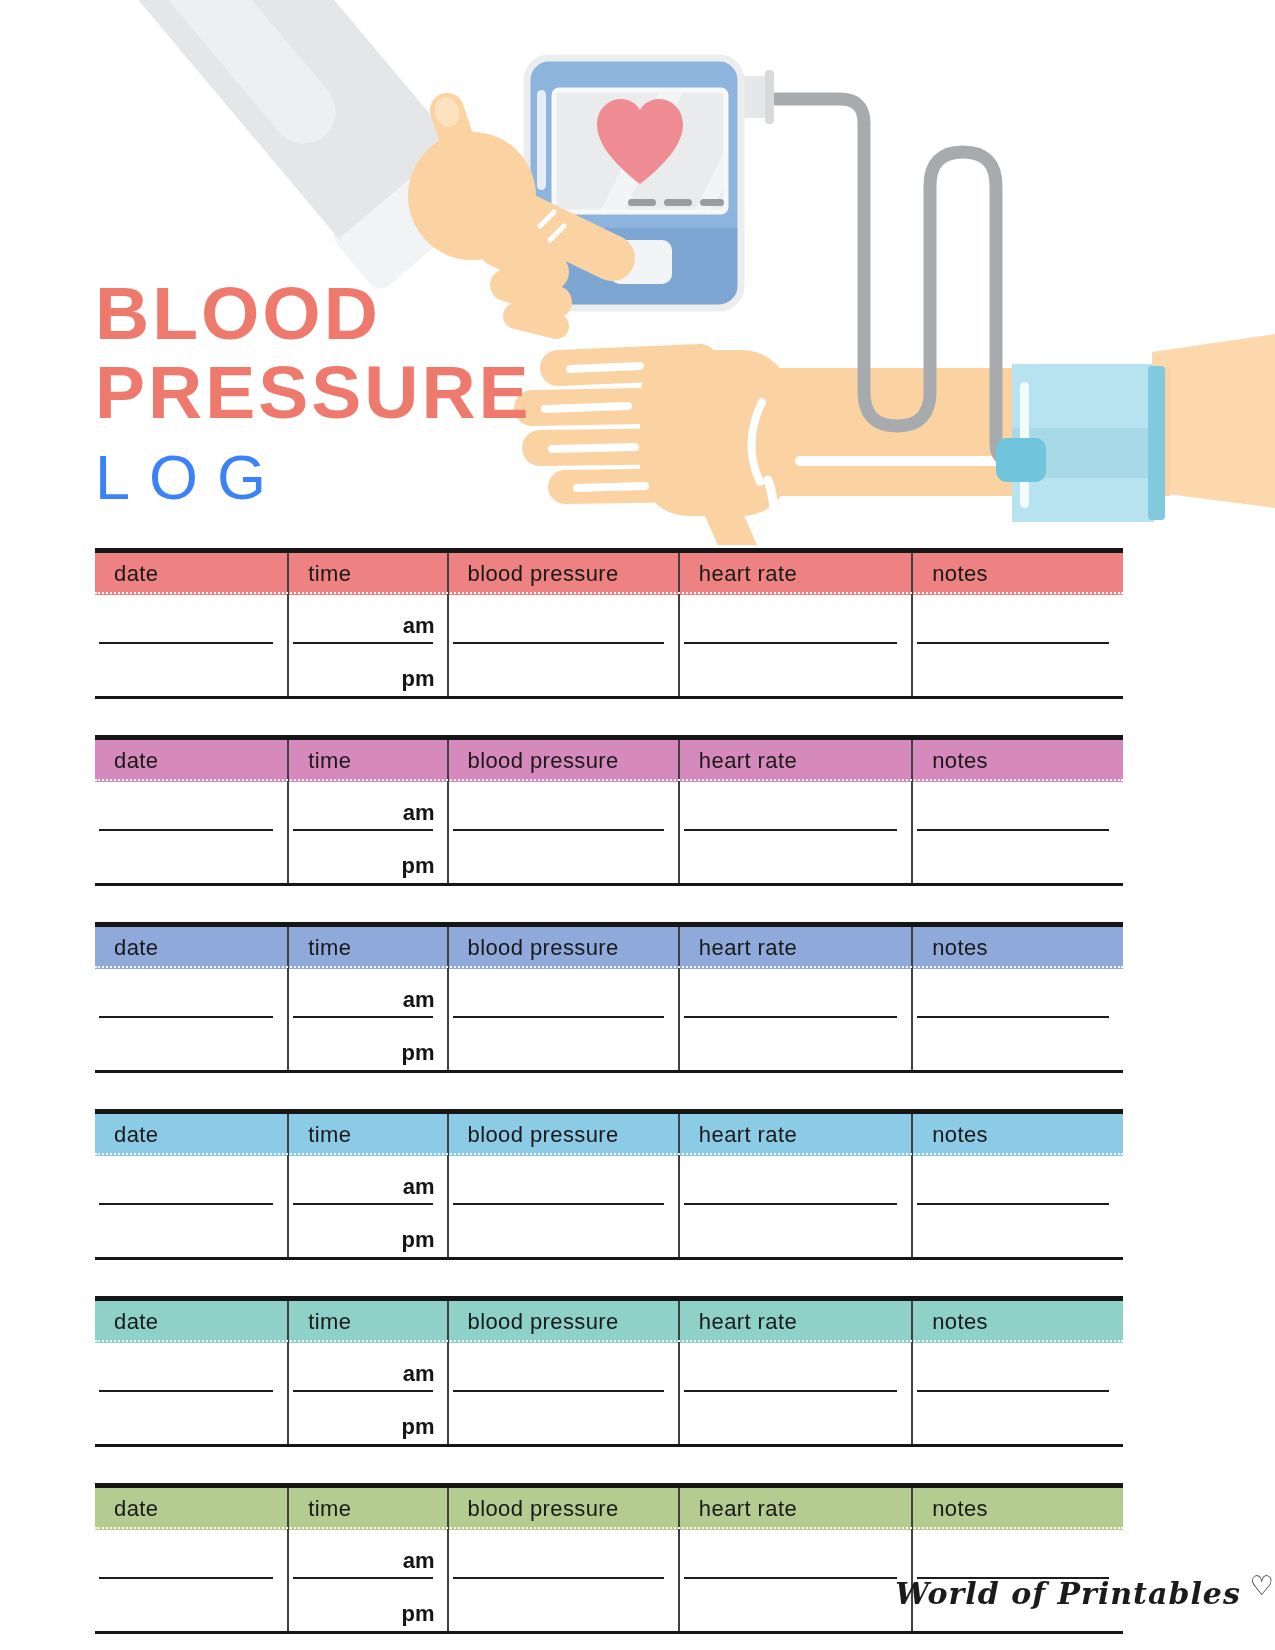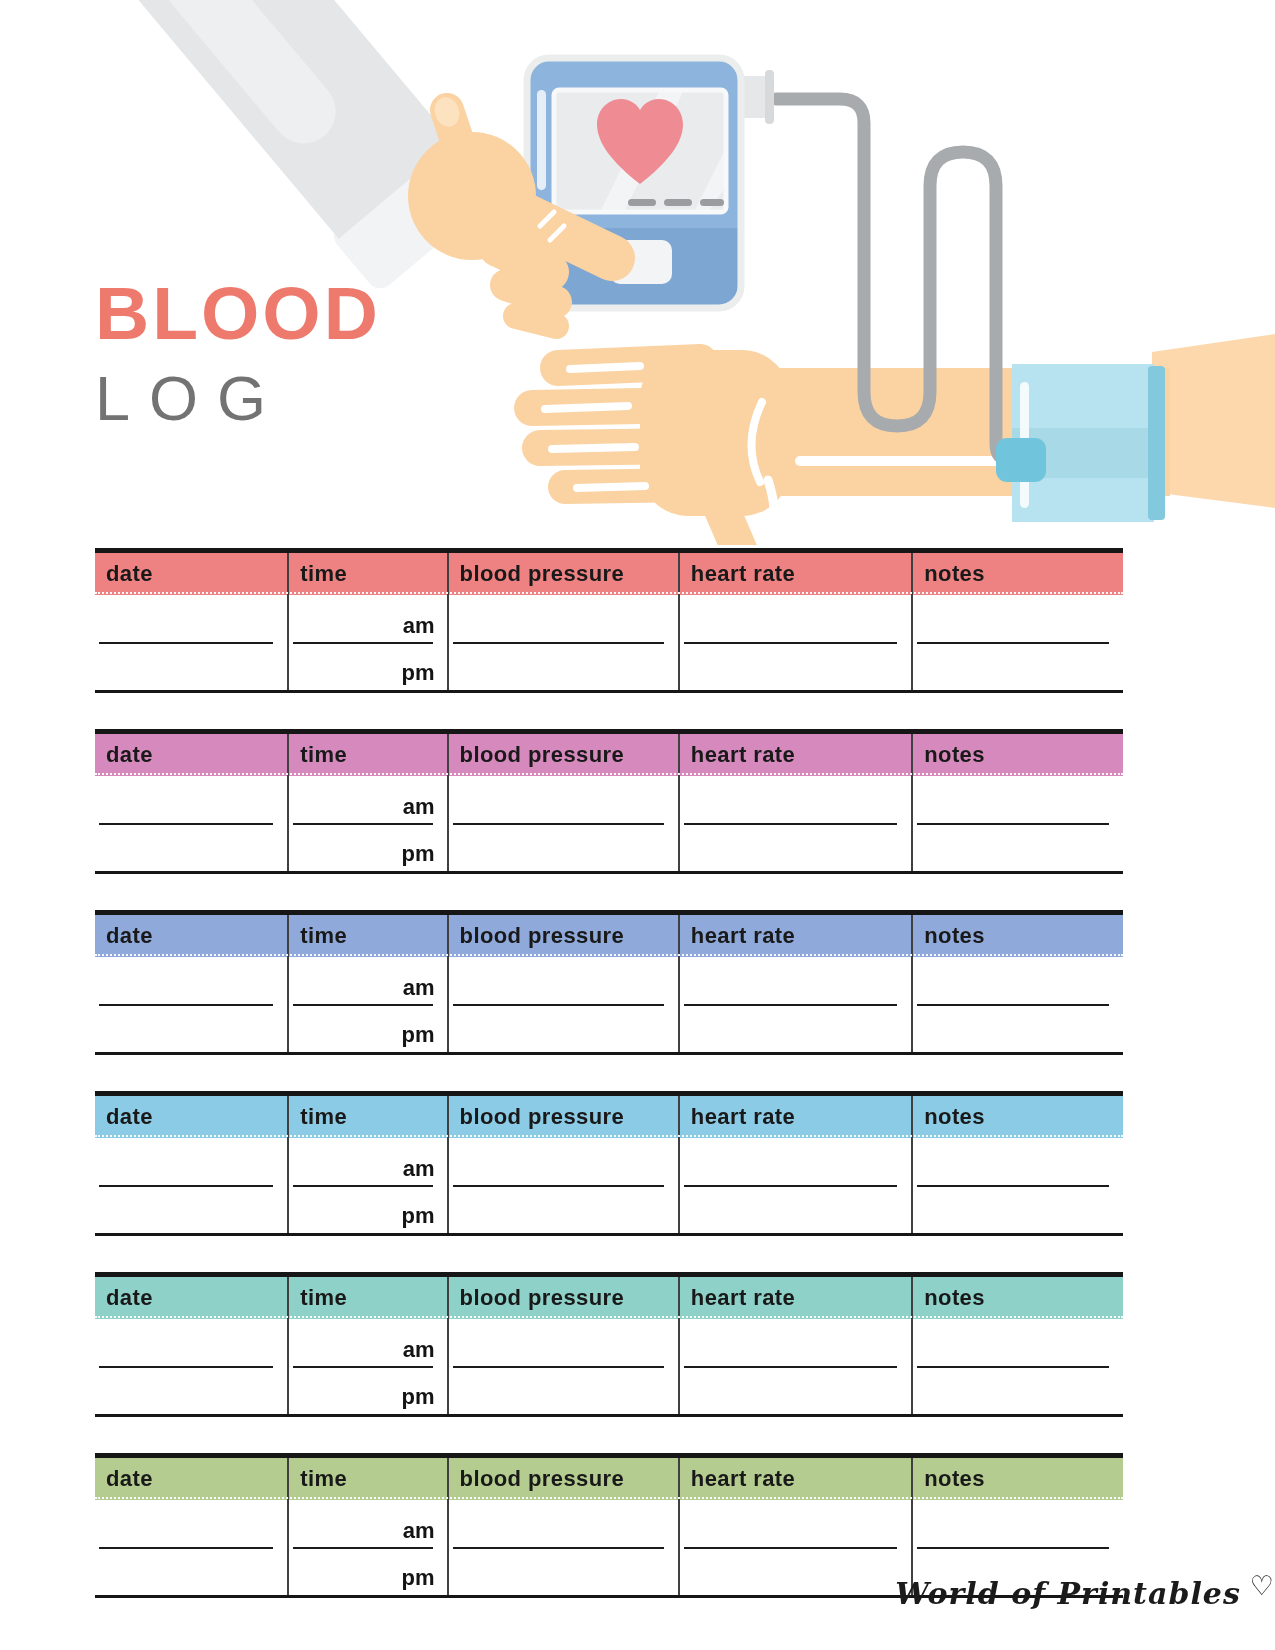--- a/index.html
+++ b/index.html
@@ -7,42 +7,42 @@
     width:1275px;height:1650px;background:#ffffff;position:relative;overflow:hidden;
     font-family:"Liberation Sans", sans-serif;
   }
   .hero{position:absolute;left:0;top:0;width:1275px;height:545px;}
   .title{position:absolute;left:95px;top:274px;z-index:5;}
   .title .accent{
     font-size:75px;font-weight:800;color:var(--accent,#ee7a6d);
     letter-spacing:3px;line-height:79px;white-space:nowrap;
   }
   .title .log{
-    font-size:63px;font-weight:400;color:#737373;letter-spacing:19px;
+    font-size:63px;font-weight:400;color:#3b82f6;letter-spacing:19px;
     line-height:70px;margin-top:10px;white-space:nowrap;
   }
   .tables{position:absolute;left:95px;top:548px;width:1028px;}
   .bp-table{
     border-top:5px solid #161616;border-bottom:3px solid #161616;
     margin-bottom:36px;box-sizing:border-box;
   }
   .thead,.trow{
     display:grid;grid-template-columns:18.7% 15.5% 22.5% 22.7% 20.6%;
   }
   .thead{height:42px;background:var(--hc,#ccc);position:relative;}
   .thead::after{
     content:"";position:absolute;left:0;right:0;bottom:1px;
     border-bottom:2px dotted #ffffff;opacity:.95;
   }
   .hc{
-    display:flex;align-items:center;padding-left:11px;
-    font-size:22px;font-weight:700;color:#191919;letter-spacing:.4px;
+    display:flex;align-items:center;padding-left:19px;
+    font-size:22px;font-weight:400;color:#191919;letter-spacing:.4px;
   }
   .trow.am{height:48px;}
-  .trow.pm{height:47px;}
+  .trow.pm{height:53px;}
   .bc{position:relative;}
   .hc + .hc, .bc + .bc{border-left:2px solid #404040;}
   .trow.am .bc::after{
     content:"";position:absolute;left:4px;right:14px;bottom:-1px;
     border-bottom:2.5px solid #1b1b1b;
   }
   .tlabel{
     position:absolute;right:12px;bottom:4px;
     font-size:22px;font-weight:700;color:#141414;
   }
@@ -129,20 +129,21 @@
     <line x1="498" y1="248" x2="550" y2="272" stroke="#fbd2a2" stroke-width="38" stroke-linecap="round"></line>
     <line x1="506" y1="285" x2="556" y2="302" stroke="#fbd2a2" stroke-width="32" stroke-linecap="round"></line>
     <line x1="516" y1="316" x2="556" y2="326" stroke="#fbd2a2" stroke-width="26" stroke-linecap="round"></line>
     <line x1="540" y1="226" x2="554" y2="212" stroke="#ffffff" stroke-width="5" stroke-linecap="round"></line>
     <line x1="550" y1="240" x2="564" y2="226" stroke="#ffffff" stroke-width="5" stroke-linecap="round"></line>
   </g>
 </svg>
 
 <div class="title">
   <div class="accent">BLOOD</div>
+  <div class="accent">PRESSURE</div>
   <div class="log">LOG</div>
 </div>
 
 <div class="tables">
 
   <div class="bp-table">
     <div class="thead" style="--hc: #ee8181;">
       <div class="hc">date</div>
       <div class="hc">time</div>
       <div class="hc">blood pressure</div>

